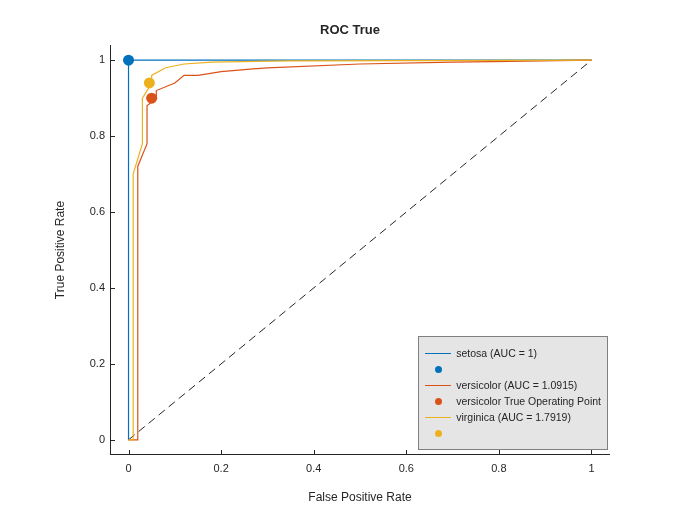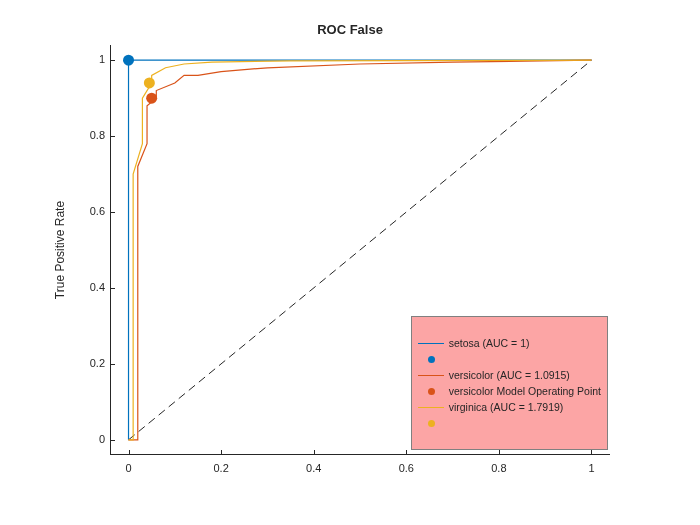--- a/index.html
+++ b/index.html
@@ -90,24 +90,24 @@
   svg.plot-svg {
     position: absolute;
     left: 110px;
     top: 45px;
     width: 500px;
     height: 410px;
     overflow: visible;
   }
   .legend {
     position: absolute;
-    background: #fca5a5;
+    background: #e5e5e5;
     border: 1px solid #808080;
     font-size: 10.5px;
-    padding: 18px 6px;
+    padding: 8px 6px;
     right: 92px;
     bottom: 75px;
   }
   .legend-row {
     display: flex;
     align-items: center;
     height: 16px;
     white-space: nowrap;
   }
   .legend-swatch {
@@ -130,34 +130,35 @@
     top: 4px;
     width: 7px;
     height: 7px;
     border-radius: 50%;
   }
 </style>
 </head>
 <body>
 
 <div class="figure">
-  <div class="title">ROC False</div>
+  <div class="title">ROC True</div>
 
   <div class="plot-area"></div>
 
   <svg class="plot-svg">
       <line x1="18.51851851851852" y1="394.81481481481484" x2="481.48148148148147" y2="15.185185185185219" stroke="#262626" stroke-width="1" stroke-dasharray="8 5"></line>
       <path d="M18.51851851851852 394.81481481481484 L18.51851851851852 15.185185185185219 L481.48148148148147 15.185185185185219 " fill="none" stroke="#0072BD" stroke-width="1.2"></path>
       <circle cx="18.51851851851852" cy="15.185185185185219" r="5.5" fill="#0072BD"></circle>
       <path d="M18.51851851851852 394.81481481481484 L27.777777777777775 394.81481481481484 L27.777777777777775 121.48148148148147 L37.03703703703704 98.7037037037037 L37.03703703703704 60.74074074074076 L46.29629629629629 53.14814814814815 L46.29629629629629 45.55555555555554 L64.81481481481481 37.96296296296299 L74.07407407407408 30.370370370370438 L87.96296296296296 30.370370370370438 L111.11111111111111 26.574074074074076 L157.4074074074074 22.77777777777777 L250 18.981481481481467 L342.59259259259255 17.083333333333428 L481.48148148148147 15.185185185185219 " fill="none" stroke="#D95319" stroke-width="1.2"></path>
       <circle cx="41.666666666666664" cy="53.14814814814815" r="5.5" fill="#D95319"></circle>
       <path d="M18.51851851851852 394.81481481481484 L23.148148148148145 394.81481481481484 L23.148148148148145 129.07407407407408 L32.407407407407405 98.7037037037037 L32.407407407407405 53.14814814814815 L41.666666666666664 37.96296296296299 L41.666666666666664 30.370370370370438 L55.55555555555555 22.77777777777777 L74.07407407407408 18.981481481481467 L101.85185185185185 17.083333333333428 L180.55555555555551 15.944444444444457 L296.2962962962963 15.564814814814838 L481.48148148148147 15.185185185185219 " fill="none" stroke="#EDB120" stroke-width="1.2"></path>
       <circle cx="39.35185185185185" cy="37.96296296296299" r="5.5" fill="#EDB120"></circle>
     </svg>
 
+  <div class="xlabel">False Positive Rate</div>
   <div class="ylabel">
     <div class="ylabel-inner">True Positive Rate</div>
   </div>
 
   <div id="ticks">
       <div class="tick-mark-x" style="left: 128.519px;"></div>
       <div class="tick-x" style="left: 108.519px;">0</div>
       <div class="tick-mark-x" style="left: 221.111px;"></div>
       <div class="tick-x" style="left: 201.111px;">0.2</div>
       <div class="tick-mark-x" style="left: 313.704px;"></div>
@@ -197,21 +198,21 @@
       <div class="legend-row">
         <div class="legend-swatch">
           <div class="legend-line" style="background: rgb(217, 83, 25);"></div>
         </div>
         <span>versicolor (AUC = 1.0915)</span>
       </div>
       <div class="legend-row">
         <div class="legend-swatch">
           <div class="legend-dot" style="background: rgb(217, 83, 25);"></div>
         </div>
-        <span>versicolor Model Operating Point</span>
+        <span>versicolor True Operating Point</span>
       </div>
       <div class="legend-row">
         <div class="legend-swatch">
           <div class="legend-line" style="background: rgb(237, 177, 32);"></div>
         </div>
         <span>virginica (AUC = 1.7919)</span>
       </div>
       <div class="legend-row">
         <div class="legend-swatch">
           <div class="legend-dot" style="background: rgb(237, 177, 32);"></div>

